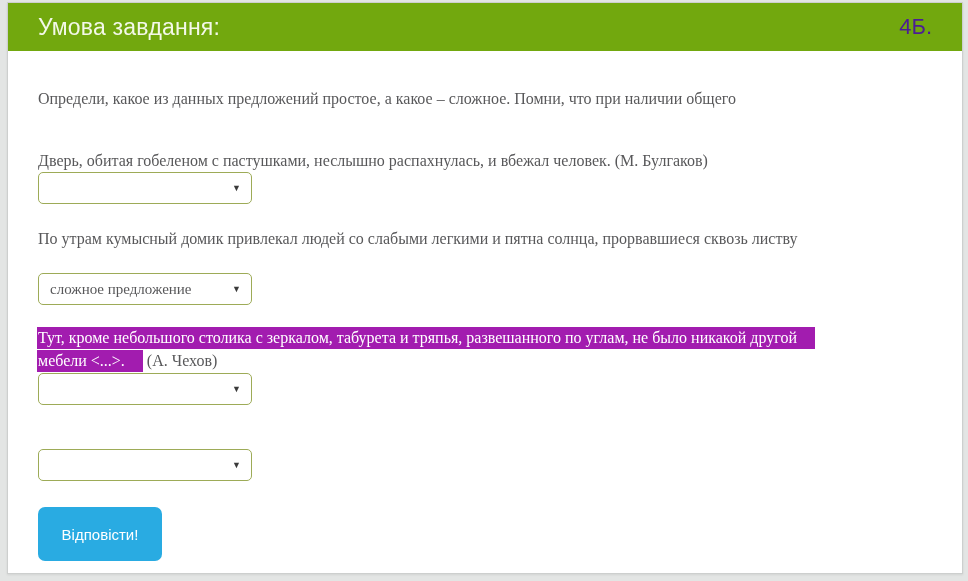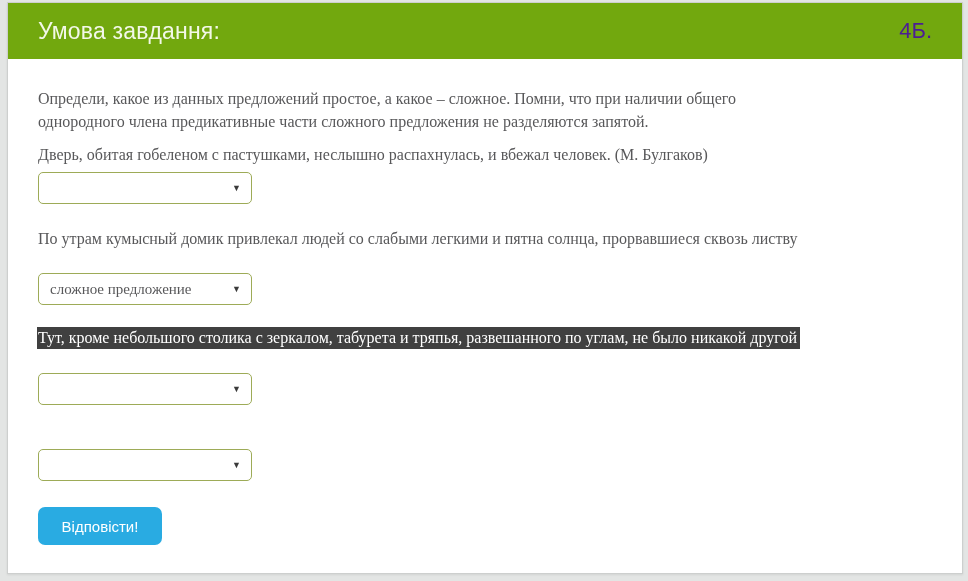--- a/index.html
+++ b/index.html
@@ -14,21 +14,21 @@
     position: absolute;
     left: 7px; top: 2px;
     width: 956px; height: 572px;
     background: #ffffff;
     border: 1px solid #cdcfce;
     box-shadow: 0 1px 2px rgba(0,0,0,0.08);
   }
   .task-header {
     position: absolute;
     left: 0; top: 0;
-    width: 100%; height: 56px;
+    width: 100%; height: 48px;
     background: #72a80e;
     display: flex;
     align-items: center;
     justify-content: space-between;
     padding: 0 30px;
   }
   .task-header .title {
     color: #f3f8e8;
     font-size: 23px;
     letter-spacing: 0.2px;
@@ -41,23 +41,23 @@
   .txt {
     position: absolute;
     left: 30px;
     color: #58585a;
     font-size: 16px;
     line-height: 23px;
     white-space: nowrap;
   }
   .line { white-space: nowrap; font-family: Liberation Serif, serif; }
   .hl {
-    background: #404040;
+    background: #a21caf;
     color: #ffffff;
-    padding: 2px 3px 3px 1px;
+    padding: 2px 18px 3px 1px;
     margin-left: -1px;
   }
   .dropdown {
     position: absolute;
     left: 30px;
     width: 214px;
     height: 32px;
     background: #ffffff;
     border: 1px solid #9dab57;
     border-radius: 5px;
@@ -73,32 +73,32 @@
     top: 0;
     line-height: 30px;
     font-size: 9px;
     color: #3a3a3a;
   }
   .answer-btn {
     position: absolute;
     left: 30px;
     top: 452px;
     width: 124px;
-    height: 38px;
+    height: 54px;
     background: #29abe2;
     border: none;
     border-radius: 7px;
     color: #ffffff;
     font-size: 15px;
     font-family: "Liberation Sans", "DejaVu Sans", sans-serif;
     cursor: pointer;
   }
   
   .pos-task   { top: 32px; }
-  .pos-s1     { top: 88px; }
+  .pos-s1     { top: 94px; }
   .pos-d1     { top: 117px; }
   .pos-s2     { top: 172px; }
   .pos-d2     { top: 218px; font-family: Liberation Serif, serif; }
   .pos-s3     { top: 271px; }
   .pos-d3     { top: 318px; }
   .pos-s4     { top: 372px; }
   .pos-d4     { top: 394px; }
 </style>
 </head>
 <body>
@@ -107,41 +107,41 @@
 
   <div class="task-header">
     <span class="title">Умова завдання:</span>
     <span class="points">4Б.</span>
   </div>
 
   <div class="content">
 
     <div class="txt pos-task">
       <div class="line">Определи, какое из данных предложений простое, а какое – сложное. Помни, что при наличии общего</div>
-      <div class="line">однородного члена предикативные части сложного предложения не разделяются запятой.</div>
     </div>
 
     <div class="txt pos-s1">
       <div class="line">Дверь, обитая гобеленом с пастушками, неслышно распахнулась, и вбежал человек. (М. Булгаков)</div>
     </div>
     <div class="dropdown pos-d1">
       <span></span>
       <span class="arrow">▼</span>
     </div>
 
     <div class="txt pos-s2">
       <div class="line">По утрам кумысный домик привлекал людей со слабыми легкими и пятна солнца, прорвавшиеся сквозь листву</div>
     </div>
     <div class="dropdown pos-d2">
       <span>сложное предложение</span>
       <span class="arrow">▼</span>
     </div>
 
     <div class="txt pos-s3">
       <div class="line"><span class="hl">Тут, кроме небольшого столика с зеркалом, табурета и тряпья, развешанного по углам, не было никакой другой</span></div>
+      <div class="line"><span class="hl">мебели &lt;...&gt;.</span><span> (А. Чехов)</span></div>
     </div>
     <div class="dropdown pos-d3">
       <span></span>
       <span class="arrow">▼</span>
     </div>
 
     <div class="dropdown pos-d4">
       <span></span>
       <span class="arrow">▼</span>
     </div>

